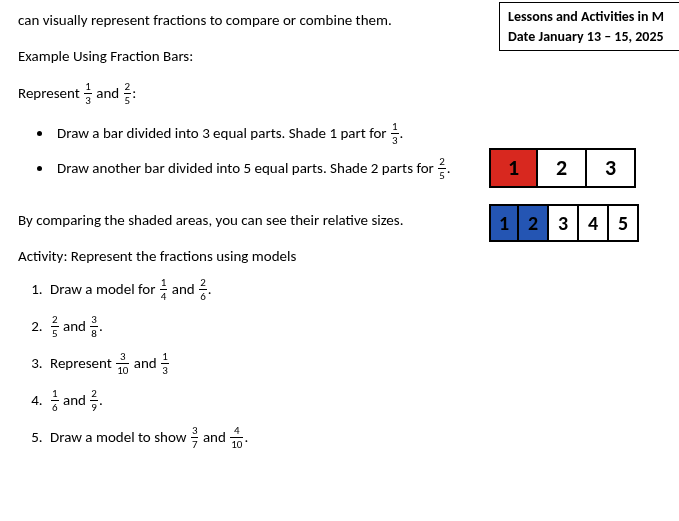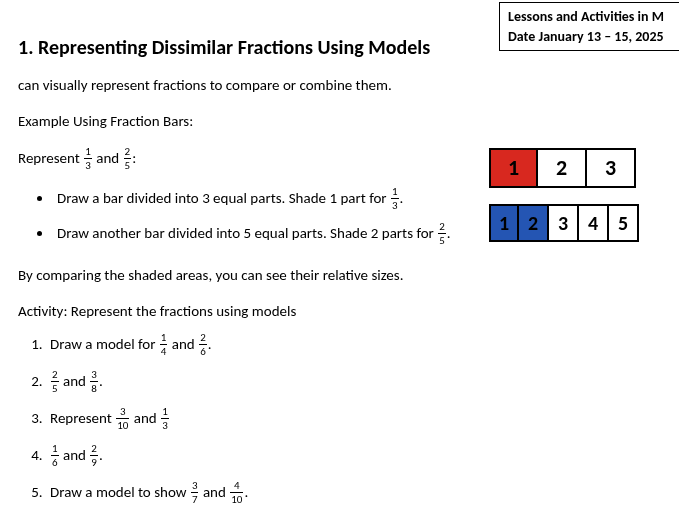--- a/index.html
+++ b/index.html
@@ -95,21 +95,20 @@
 </head>
 <body>
 
 <div class="page">
 
   <div class="header-box">
     <div>Lessons and Activities in M</div>
     <div>Date January 13 – 15, 2025</div>
   </div>
 
-  <h1 class="title">1. Representing Dissimilar Fractions Using Models</h1>
 
   <p class="intro">can visually represent fractions to compare or combine them.</p>
 
   <p class="subhead">Example Using Fraction Bars:</p>
 
   <p>
     <span>Represent </span>
     <span class="frac">
       <span class="n">1</span>
       <span class="d">3</span>
@@ -131,21 +130,21 @@
     </li>
     <li>
       <span>Draw another bar divided into 5 equal parts. Shade 2 parts for </span>
       <span class="frac">
         <span class="n">2</span>
         <span class="d">5</span>
       </span>.
     </li>
   </ul>
 
-  <p style="margin-top:18px;">By comparing the shaded areas, you can see their relative sizes.</p>
+  <p style="margin-top:28px;">By comparing the shaded areas, you can see their relative sizes.</p>
 
   <p class="subhead">Activity: Represent the fractions using models</p>
 
   <ol class="act">
     <li>
       <span>Draw a model for </span>
       <span class="frac"><span class="n">1</span><span class="d">4</span></span>
       <span> and </span>
       <span class="frac"><span class="n">2</span><span class="d">6</span></span>.
     </li>

